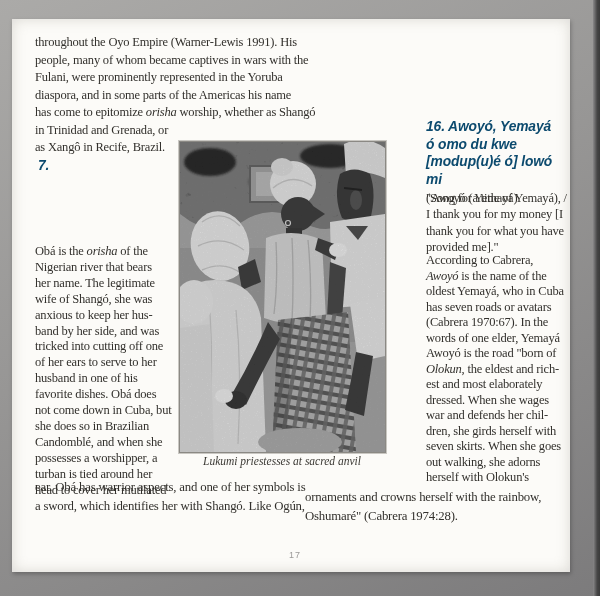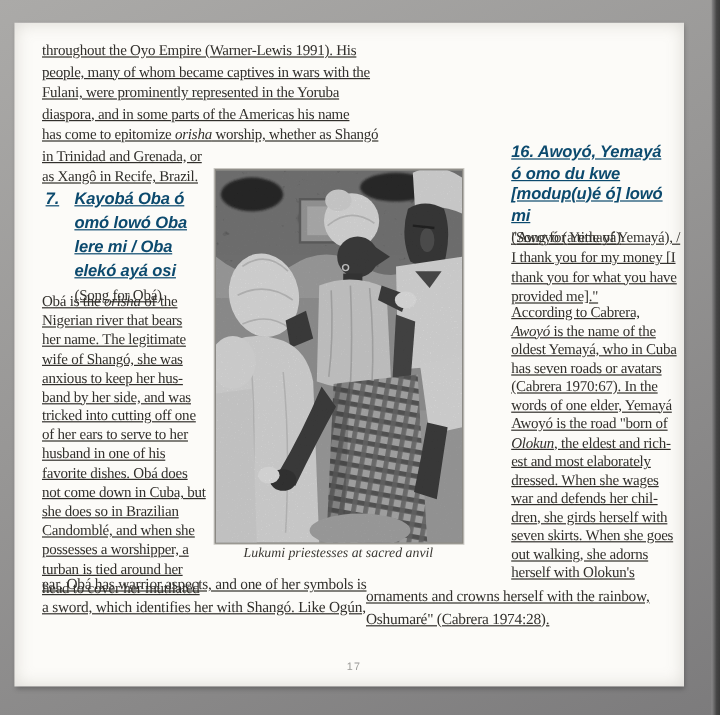--- a/index.html
+++ b/index.html
@@ -9,21 +9,21 @@
     font-family: "Liberation Serif", serif;
   }
   .edge-strip { position: absolute; top: 0; right: 0; width: 7px; height: 596px;
     background: linear-gradient(to right, #8a898a, #454545 60%, #3a3a3a); }
   .page {
     position: absolute; left: 12px; top: 19px; width: 558px; height: 553px;
     background: #fcfbf8;
     box-shadow: inset 0 0 14px rgba(120,115,105,0.25), 1px 2px 4px rgba(0,0,0,0.25);
   }
   .tblock { position: absolute; white-space: pre-line; color: #32302c;
-    font-size: 12.5px; letter-spacing: -0.2px; text-decoration: underline; }
+    font-size: 12.5px; letter-spacing: -0.2px; }
   .wide { line-height: 17.5px; }
   .narrow { line-height: 15.9px; }
   .rnarrow { line-height: 15.5px; }
   .bottomline { line-height: 18.5px; font-size: 12.8px; }
   .heading { font-family: "Liberation Sans", sans-serif; font-weight: 700;
     font-style: italic; color: #0c4a6e; font-size: 13.8px; letter-spacing: -0.1px; }
   .h15 { line-height: 20px; }
   .h16 { line-height: 17.5px; }
   .songfor { font-family: "Liberation Serif", serif; font-weight: 400;
     font-style: normal; font-size: 12.5px; margin-top: 3px; }
@@ -44,24 +44,20 @@
 
 <div id="canvas">
   <div class="edge-strip"></div>
 
   <div class="page">
 
     <div class="tblock wide" style="left:23px; top:15px; width:285px;">throughout the Oyo Empire (Warner-Lewis 1991). His<br>people, many of whom became captives in wars with the<br>Fulani, were prominently represented in the Yoruba<br>diaspora, and in some parts of the Americas his name<br>has come to epitomize <i>orisha</i> worship, whether as Shangó<br>in Trinidad and Grenada, or<br>as Xangô in Recife, Brazil.</div>
 
 
     <div class="tblock heading h15" style="left:26px; top:137px;">7.</div>
-    <div style="position:absolute; left:50px; top:137px;">
-      <div class="tblock heading h15" style="position:static;">Kayobá Oba ó<br>omó lowó Oba<br>lere mi / Oba<br>elekó ayá osi</div>
-      <div class="tblock songfor" style="position:static;">(Song for Obá)</div>
-    </div>
 
     <div class="tblock narrow" style="left:23px; top:225px; width:145px;">Obá is the <i>orisha</i> of the<br>Nigerian river that bears<br>her name. The legitimate<br>wife of Shangó, she was<br>anxious to keep her hus-<br>band by her side, and was<br>tricked into cutting off one<br>of her ears to serve to her<br>husband in one of his<br>favorite dishes. Obá does<br>not come down in Cuba, but<br>she does so in Brazilian<br>Candomblé, and when she<br>possesses a worshipper, a<br>turban is tied around her<br>head to cover her mutilated</div>
 
     <div style="position:absolute; left:414px; top:99px;">
       <div class="tblock heading h16" style="position:static;">16. Awoyó, Yemayá<br>ó omo du kwe<br>[modup(u)é ó] lowó mi</div>
       <div class="tblock songfor" style="position:static;">(Song for Yemayá)</div>
     </div>
 
     <div class="tblock quote" style="left:414px; top:171px; width:150px;">"Awoyó (a title of Yemayá), /<br>I thank you for my money [I<br>thank you for what you have<br>provided me]."</div>
 

